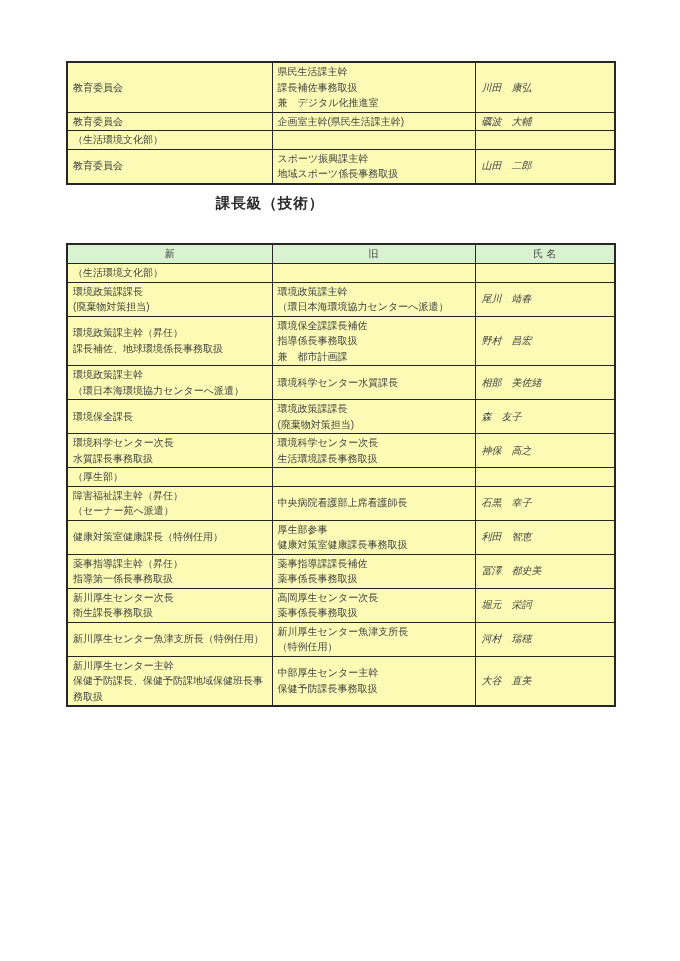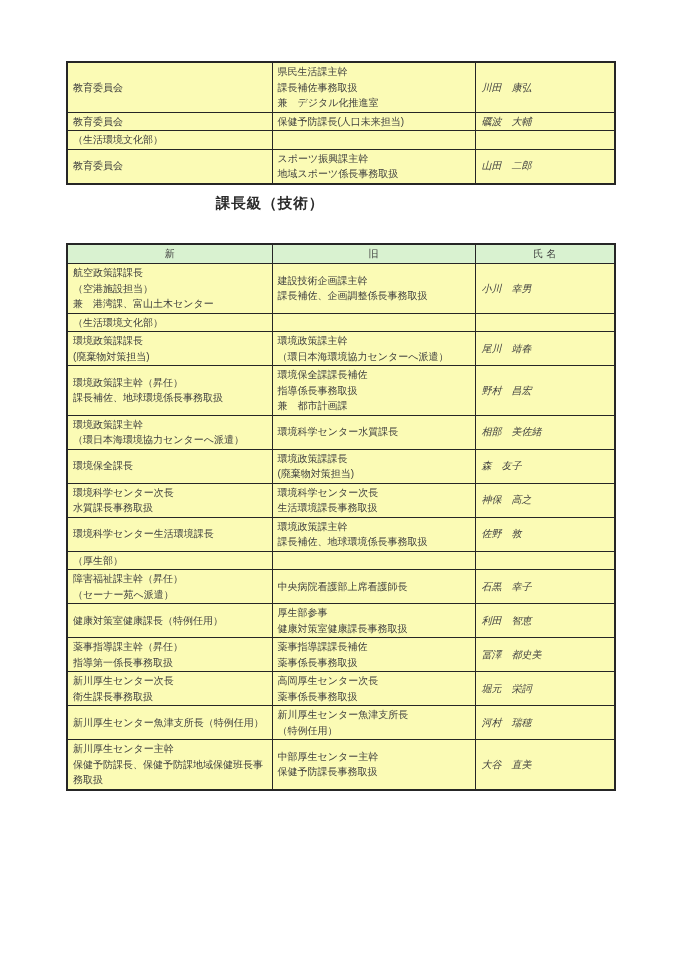--- a/index.html
+++ b/index.html
@@ -86,21 +86,21 @@
     <tbody id="table1-body">
         <tr class="assignment-row">
           <td class="cell-new">教育委員会</td>
           <td class="cell-old">県民生活課主幹
 課長補佐事務取扱
 兼　デジタル化推進室</td>
           <td class="cell-name">川田　康弘</td>
         </tr>
         <tr class="assignment-row">
           <td class="cell-new">教育委員会</td>
-          <td class="cell-old">保健予防課長(人口未来担当)</td>
+          <td class="cell-old">企画室主幹(県民生活課主幹)</td>
           <td class="cell-name">礪波　大輔</td>
         </tr>
         <tr class="section-row">
           <td class="cell-new">（生活環境文化部）</td>
           <td class="cell-old"></td>
           <td class="cell-name"></td>
         </tr>
         <tr class="assignment-row">
           <td class="cell-new">教育委員会</td>
           <td class="cell-old">スポーツ振興課主幹
@@ -119,28 +119,20 @@
         <col class="c-name">
     </colgroup>
     <thead>
       <tr>
         <th>新</th>
         <th>旧</th>
         <th>氏 名</th>
       </tr>
     </thead>
     <tbody id="table2-body">
-        <tr class="assignment-row">
-          <td class="cell-new">航空政策課課長
-（空港施設担当）
-兼　港湾課、富山土木センター</td>
-          <td class="cell-old">建設技術企画課主幹
-課長補佐、企画調整係長事務取扱</td>
-          <td class="cell-name">小川　幸男</td>
-        </tr>
         <tr class="section-row">
           <td class="cell-new">（生活環境文化部）</td>
           <td class="cell-old"></td>
           <td class="cell-name"></td>
         </tr>
         <tr class="assignment-row">
           <td class="cell-new">環境政策課課長
 (廃棄物対策担当)</td>
           <td class="cell-old">環境政策課主幹
 （環日本海環境協力センターへ派遣）</td>
@@ -166,26 +158,20 @@
 (廃棄物対策担当)</td>
           <td class="cell-name">森　友子</td>
         </tr>
         <tr class="assignment-row">
           <td class="cell-new">環境科学センター次長
 水質課長事務取扱</td>
           <td class="cell-old">環境科学センター次長
 生活環境課長事務取扱</td>
           <td class="cell-name">神保　高之</td>
         </tr>
-        <tr class="assignment-row">
-          <td class="cell-new">環境科学センター生活環境課長</td>
-          <td class="cell-old">環境政策課主幹
-課長補佐、地球環境係長事務取扱</td>
-          <td class="cell-name">佐野　敦</td>
-        </tr>
         <tr class="section-row">
           <td class="cell-new">（厚生部）</td>
           <td class="cell-old"></td>
           <td class="cell-name"></td>
         </tr>
         <tr class="assignment-row">
           <td class="cell-new">障害福祉課主幹（昇任）
 （セーナー苑へ派遣）</td>
           <td class="cell-old">中央病院看護部上席看護師長</td>
           <td class="cell-name">石黒　幸子</td>

